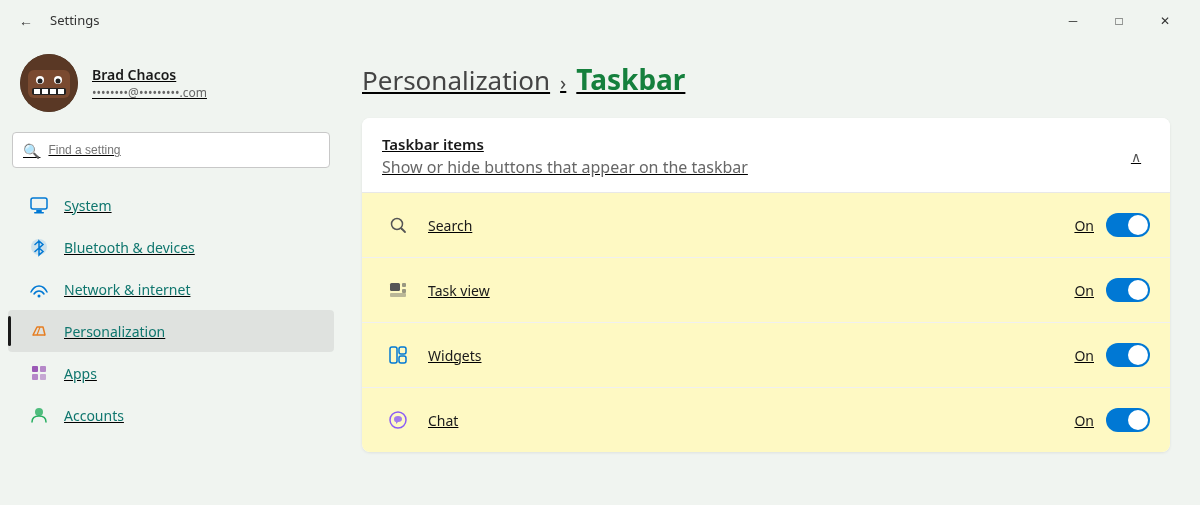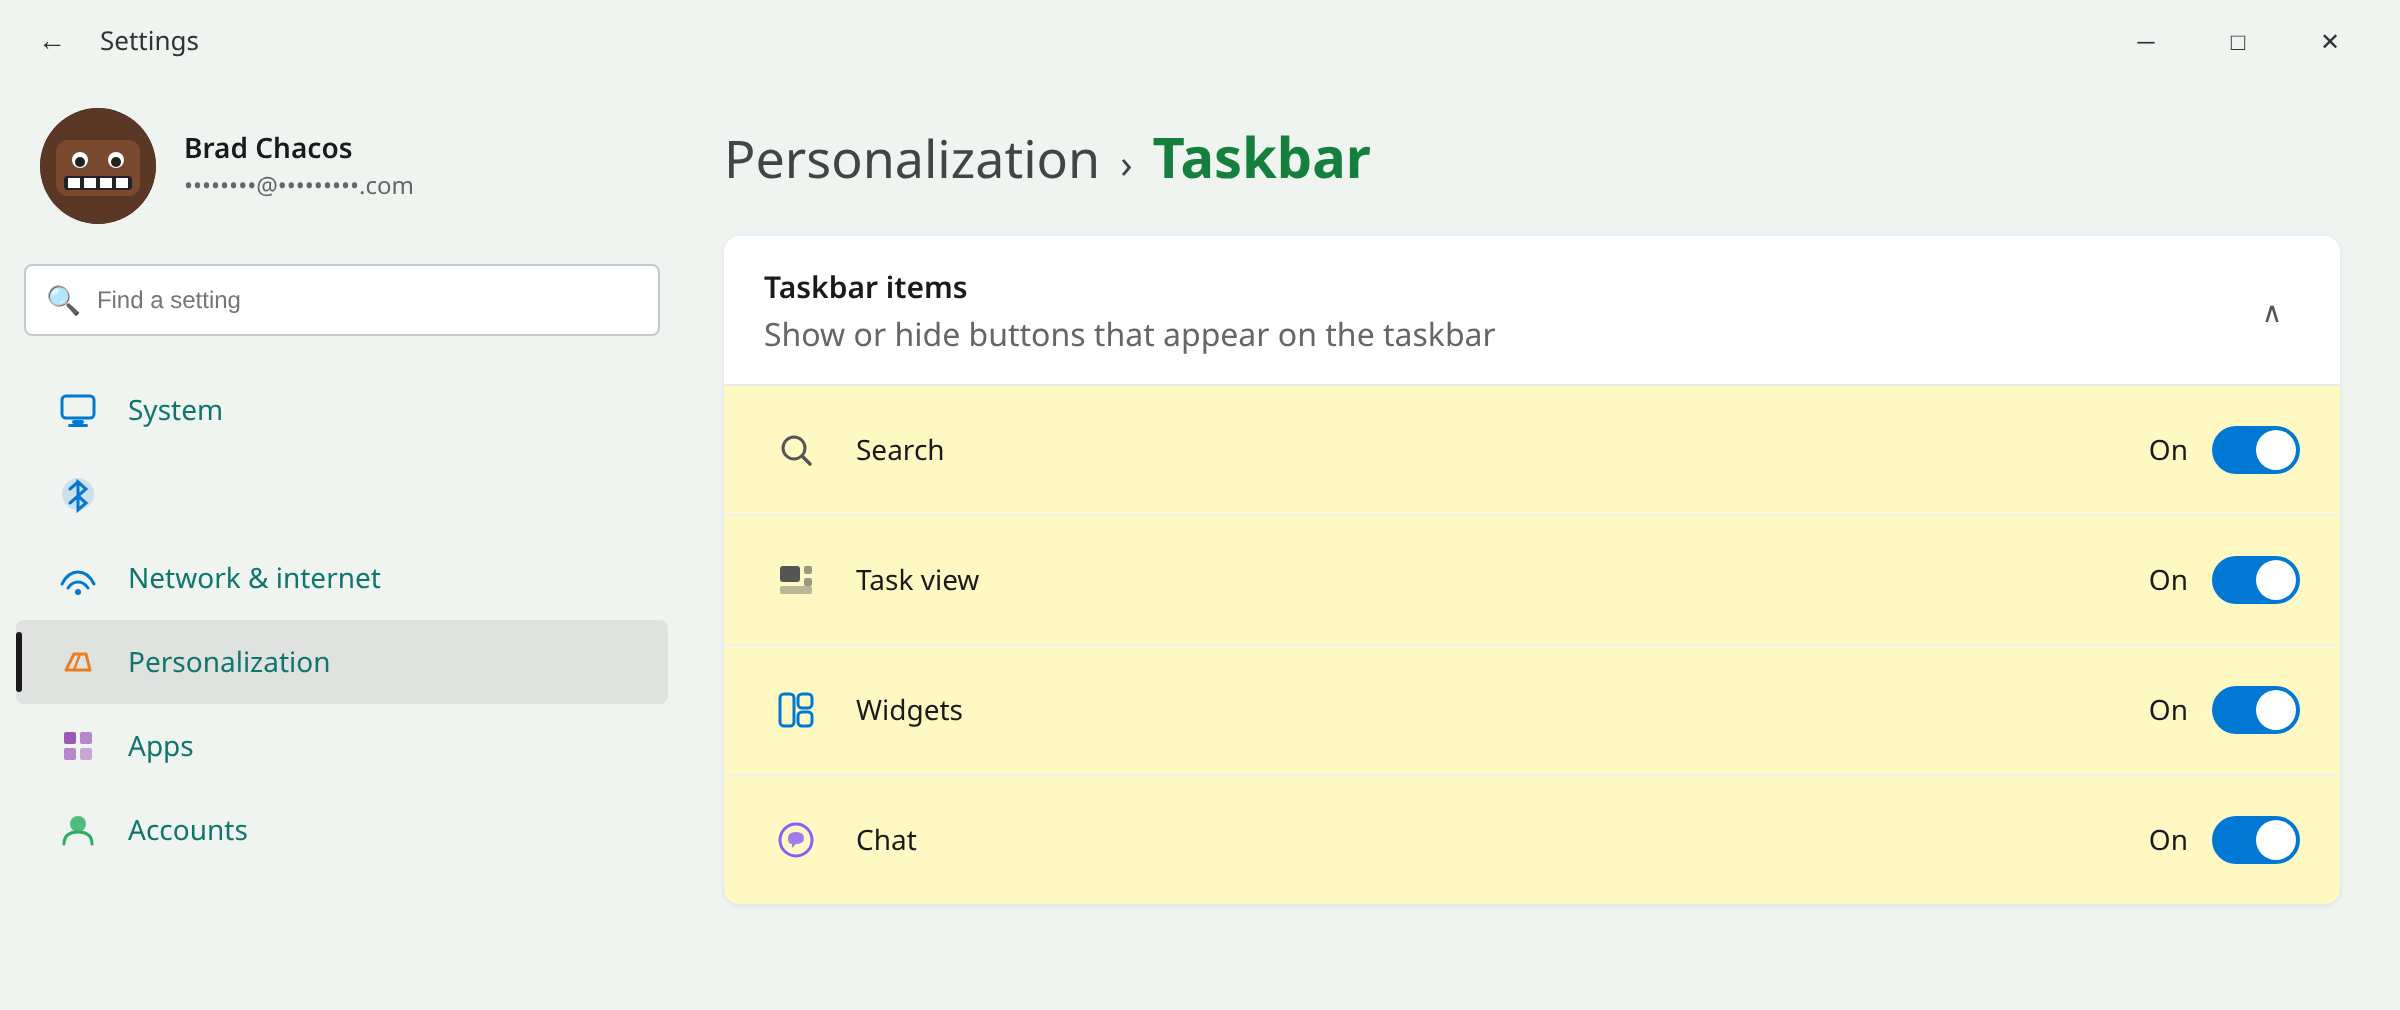--- a/index.html
+++ b/index.html
@@ -56,20 +56,21 @@
       cursor: pointer;
       font-size: 12px;
       color: #333;
     }
 
     
     .app-body {
       display: flex;
       flex: 1;
       overflow: hidden;
+      text-decoration: underline;
     }
 
     
     .sidebar {
       width: 342px;
       flex-shrink: 0;
       background: #f0f4f0;
       display: flex;
       flex-direction: column;
       padding: 0 0 8px 0;
@@ -359,20 +360,21 @@
         <span>System</span>
       </div>
 
       <div class="nav-item">
         <div class="nav-icon bluetooth">
           <svg width="20" height="20" viewBox="0 0 20 20" fill="none">
             <circle cx="10" cy="10" r="8" fill="#0078d4" opacity="0.15"></circle>
             <path d="M10 4 L14 7.5 L10 11 L10 4 Z M10 11 L14 14.5 L10 18 L10 11 Z M10 4 L6 7.5 M10 11 L6 14.5" stroke="#0078d4" stroke-width="1.5" fill="none" stroke-linecap="round"></path>
           </svg>
         </div>
+        <span>Bluetooth &amp; devices</span>
       </div>
 
       <div class="nav-item">
         <div class="nav-icon network">
           <svg width="20" height="20" viewBox="0 0 20 20" fill="none">
             <path d="M2 13 Q5 7 10 7 Q15 7 18 13" stroke="#0078d4" stroke-width="1.5" fill="none" stroke-linecap="round"></path>
             <path d="M5 15 Q7 12 10 12 Q13 12 15 15" stroke="#0078d4" stroke-width="1.5" fill="none" stroke-linecap="round"></path>
             <circle cx="10" cy="17" r="1.5" fill="#0078d4"></circle>
           </svg>
         </div>

